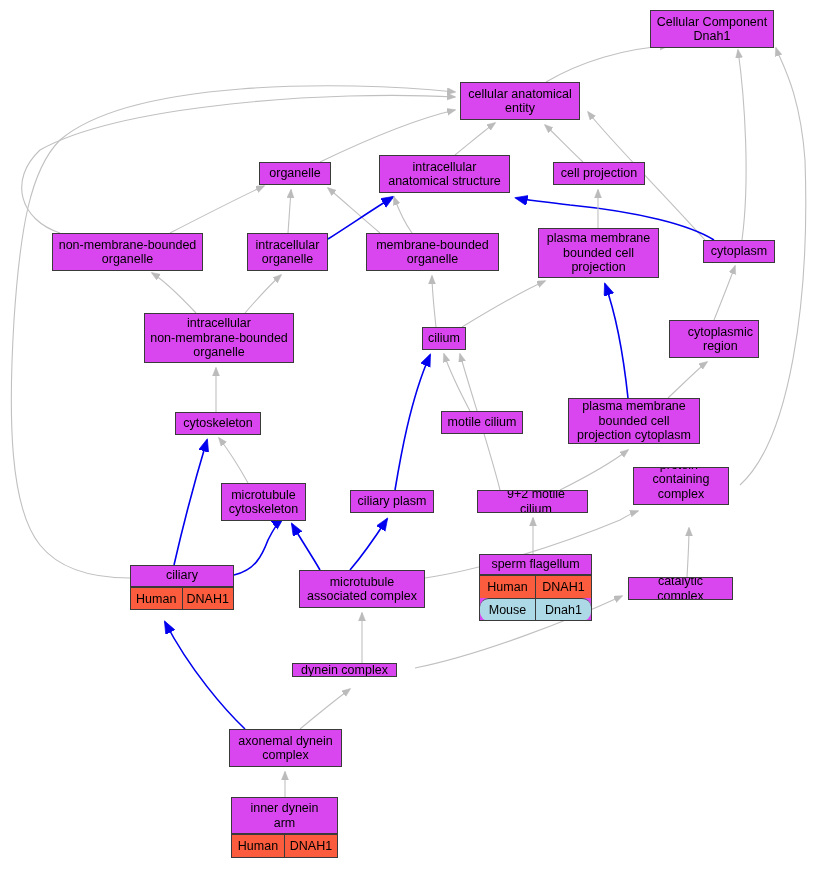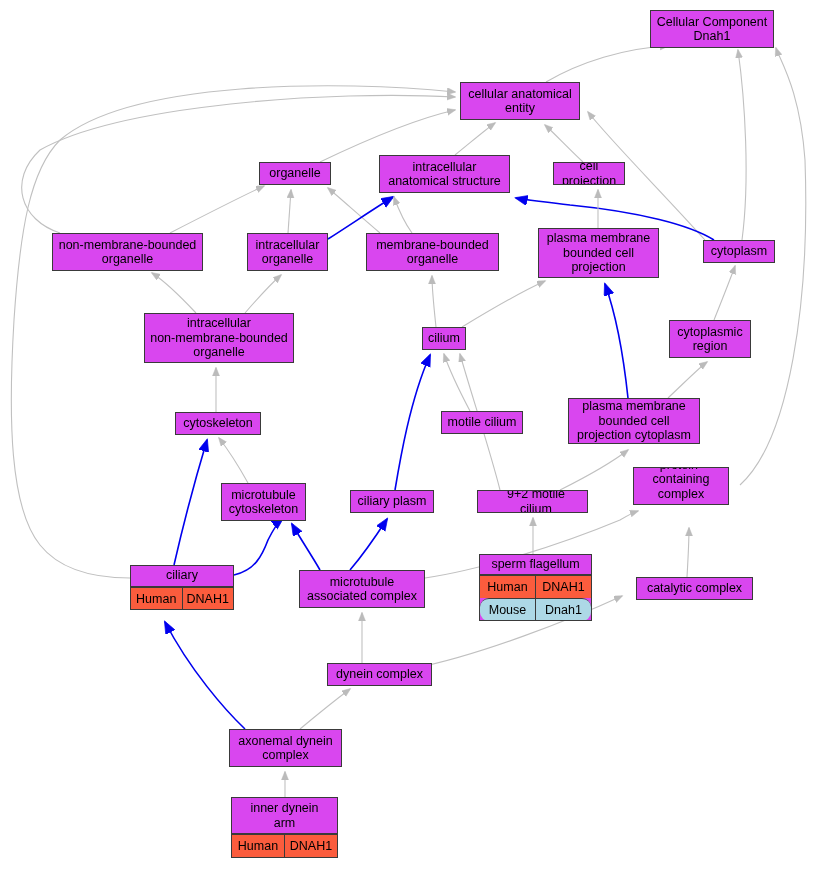--- a/index.html
+++ b/index.html
@@ -142,21 +142,21 @@
         <div class="title">cellular anatomical
 entity</div>
       </div>
       <div class="node" style="left: 259px; top: 162px; width: 72px; height: 23px;">
         <div class="title">organelle</div>
       </div>
       <div class="node" style="left: 379px; top: 155px; width: 131px; height: 38px;">
         <div class="title">intracellular
 anatomical structure</div>
       </div>
-      <div class="node" style="left: 553px; top: 162px; width: 72px; height: 23px;">
+      <div class="node" style="left: 553px; top: 162px; width: 92px; height: 23px;">
         <div class="title">cell projection</div>
       </div>
       <div class="node" style="left: 52px; top: 233px; width: 151px; height: 38px;">
         <div class="title">non-membrane-bounded
 organelle</div>
       </div>
       <div class="node" style="left: 247px; top: 233px; width: 81px; height: 38px;">
         <div class="title">intracellular
 organelle</div>
       </div>
@@ -173,21 +173,21 @@
         <div class="title">cytoplasm</div>
       </div>
       <div class="node" style="left: 144px; top: 313px; width: 150px; height: 50px;">
         <div class="title">intracellular
 non-membrane-bounded
 organelle</div>
       </div>
       <div class="node" style="left: 422px; top: 327px; width: 44px; height: 23px;">
         <div class="title">cilium</div>
       </div>
-      <div class="node" style="left: 669px; top: 320px; width: 82px; height: 38px;">
+      <div class="node" style="left: 669px; top: 320px; width: 90px; height: 38px; align-items: flex-end;">
         <div class="title">cytoplasmic
 region</div>
       </div>
       <div class="node" style="left: 175px; top: 412px; width: 86px; height: 23px;">
         <div class="title">cytoskeleton</div>
       </div>
       <div class="node" style="left: 441px; top: 411px; width: 82px; height: 23px;">
         <div class="title">motile cilium</div>
       </div>
       <div class="node" style="left: 568px; top: 398px; width: 132px; height: 46px;">
@@ -224,24 +224,24 @@
         </div>
         <div class="gene-row row-mouse">
           <div class="gene-cell left">Mouse</div>
           <div class="gene-cell right">Dnah1</div>
         </div>
       </div>
       <div class="node" style="left: 299px; top: 570px; width: 126px; height: 38px;">
         <div class="title">microtubule
 associated complex</div>
       </div>
-      <div class="node" style="left: 628px; top: 577px; width: 117px; height: 23px; margin-left: 8px;">
+      <div class="node" style="left: 628px; top: 577px; width: 105px; height: 23px;">
         <div class="title">catalytic complex</div>
       </div>
-      <div class="node" style="left: 327px; top: 663px; width: 105px; height: 23px;">
+      <div class="node" style="left: 292px; top: 663px; width: 105px; height: 14px;">
         <div class="title">dynein complex</div>
       </div>
       <div class="node" style="left: 229px; top: 729px; width: 113px; height: 38px;">
         <div class="title">axonemal dynein
 complex</div>
       </div>
       <div class="node has-rows" style="left: 231px; top: 797px; width: 107px; height: 61px;">
         <div class="title">inner dynein
 arm</div>
         <div class="gene-row row-human">

